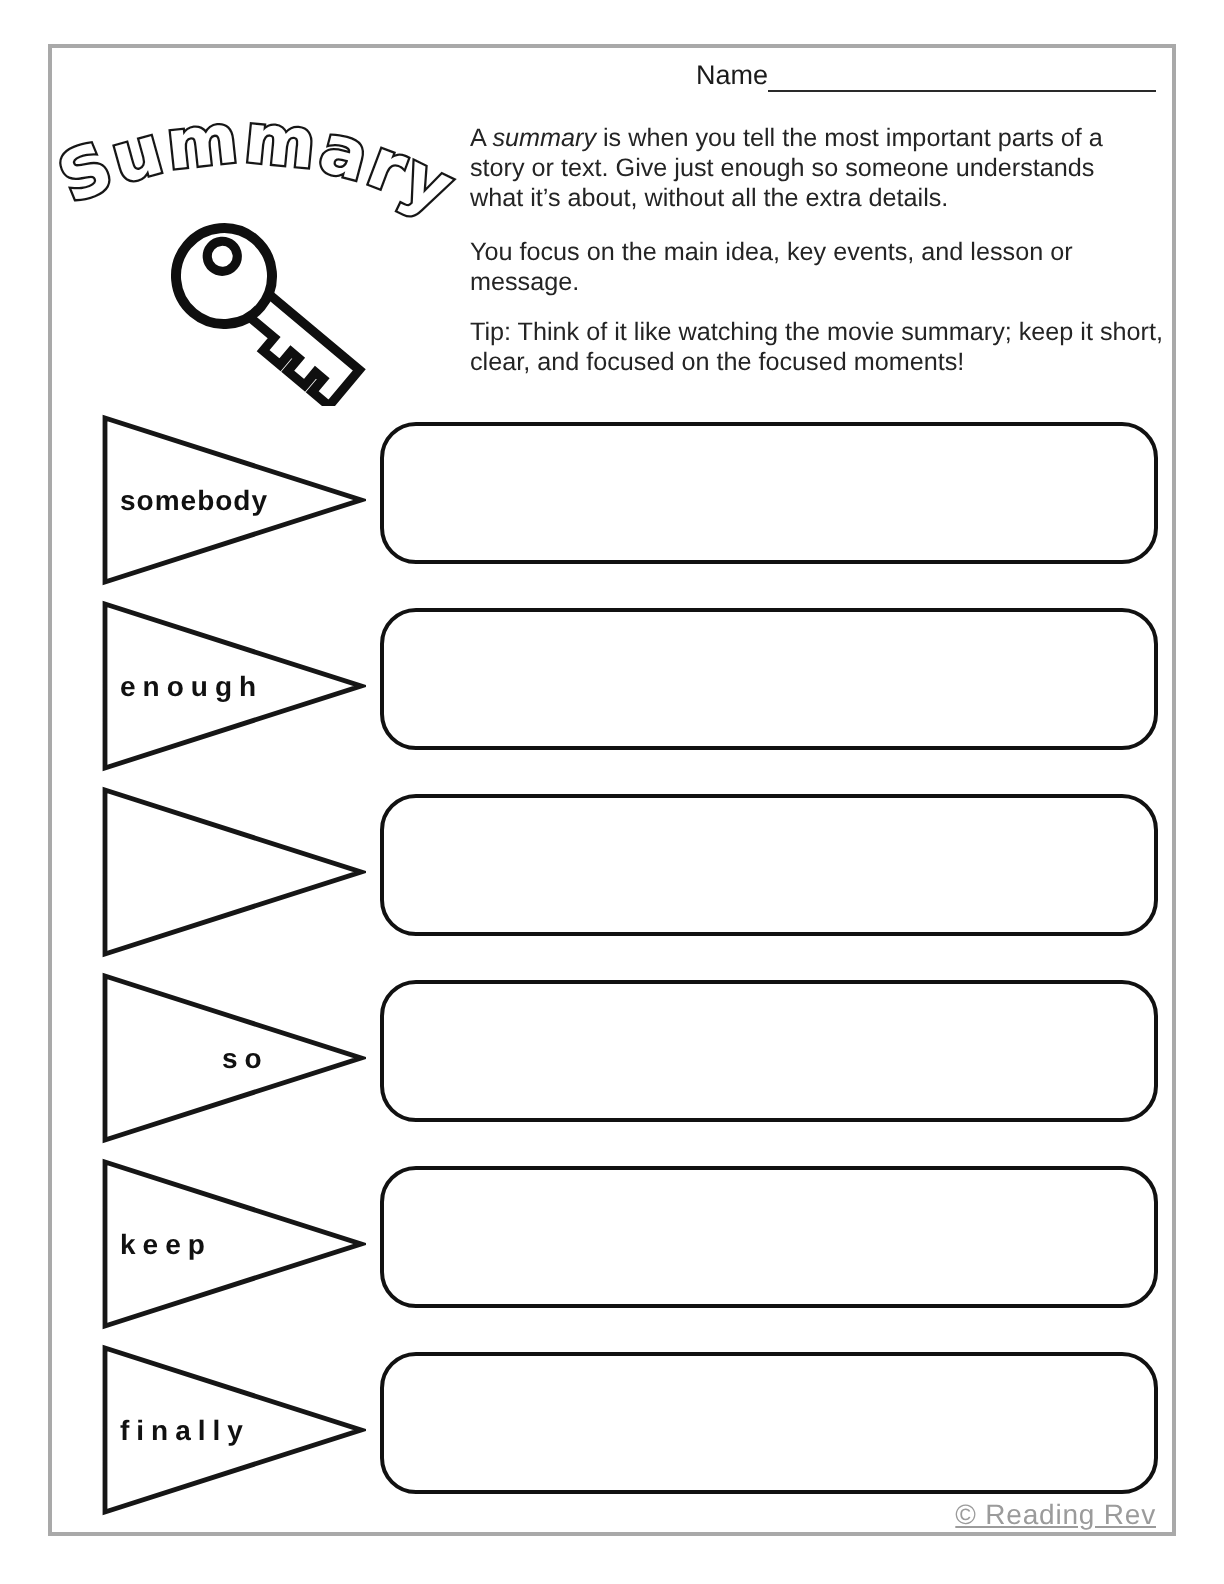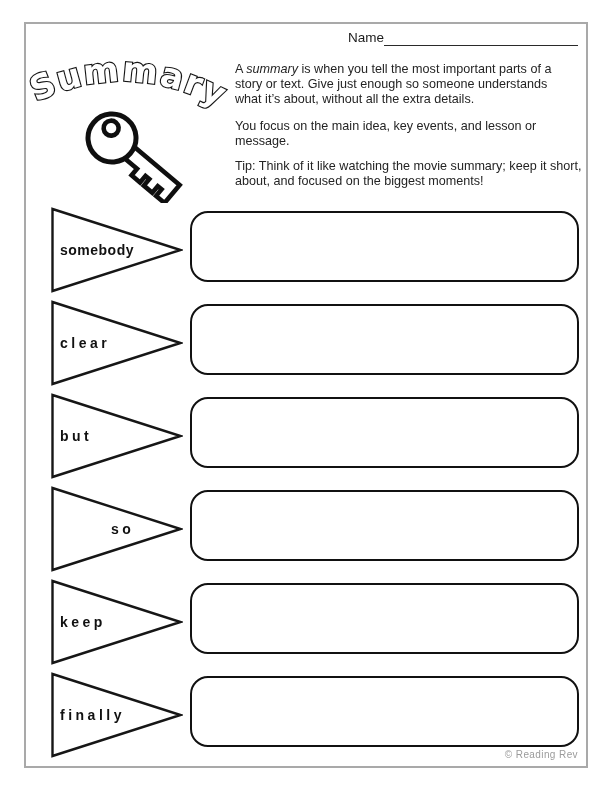--- a/index.html
+++ b/index.html
@@ -67,23 +67,24 @@
     left: 190px;
     width: 389px; height: 71px;
     border: 2.5px solid #111;
     border-radius: 18px;
     background: #fff;
     box-sizing: border-box;
   }
   .footer {
     position: absolute;
     right: 34px; top: 749px;
-    font-size: 10px;
+    font-size: 14px;
     color: #9b9b9b;
     letter-spacing: 0.4px;
+    text-decoration: underline;
   }
 </style>
 </head>
 <body>
 
 <div class="page">
 
   <div class="page-border"></div>
 
   <div class="name-row">
@@ -114,44 +115,43 @@
   </div>
 
   <div class="intro" style="top:62px;">
     <div class="intro-line"><span>A </span><span class="em">summary</span><span> is when you tell the most important parts of a</span></div>
     <div class="intro-line">story or text. Give just enough so someone understands</div>
     <div class="intro-line">what it’s about, without all the extra details.</div>
   </div>
 
   <div class="intro" style="top:159px;">
     <div class="intro-line">Tip: Think of it like watching the movie summary; keep it short,</div>
-    <div class="intro-line">about, and focused on the biggest moments!</div>
+    <div class="intro-line">clear, and focused on the focused moments!</div>
   </div>
 
   <div class="pennant" style="top:207px;">
     <svg width="132" height="86" viewBox="0 0 132 86">
       <polygon points="1.5,2 129.5,43 1.5,84" fill="#ffffff" stroke="#161616" stroke-width="2.4"></polygon>
     </svg>
     <div class="pennant-label ls-tight">somebody</div>
   </div>
   <div class="answer-box" style="top:211px;"></div>
 
   <div class="pennant" style="top:300px;">
     <svg width="132" height="86" viewBox="0 0 132 86">
       <polygon points="1.5,2 129.5,43 1.5,84" fill="#ffffff" stroke="#161616" stroke-width="2.4"></polygon>
     </svg>
-    <div class="pennant-label ls-wide">clear</div>
+    <div class="pennant-label ls-wide">enough</div>
   </div>
   <div class="answer-box" style="top:304px;"></div>
 
   <div class="pennant" style="top:393px;">
     <svg width="132" height="86" viewBox="0 0 132 86">
       <polygon points="1.5,2 129.5,43 1.5,84" fill="#ffffff" stroke="#161616" stroke-width="2.4"></polygon>
     </svg>
-    <div class="pennant-label ls-wide">but</div>
   </div>
   <div class="answer-box" style="top:397px;"></div>
 
   <div class="pennant" style="top:486px;">
     <svg width="132" height="86" viewBox="0 0 132 86">
       <polygon points="1.5,2 129.5,43 1.5,84" fill="#ffffff" stroke="#161616" stroke-width="2.4"></polygon>
     </svg>
     <div class="pennant-label ls-wide" style="left:12px;margin-left:48px;">so</div>
   </div>
   <div class="answer-box" style="top:490px;"></div>

